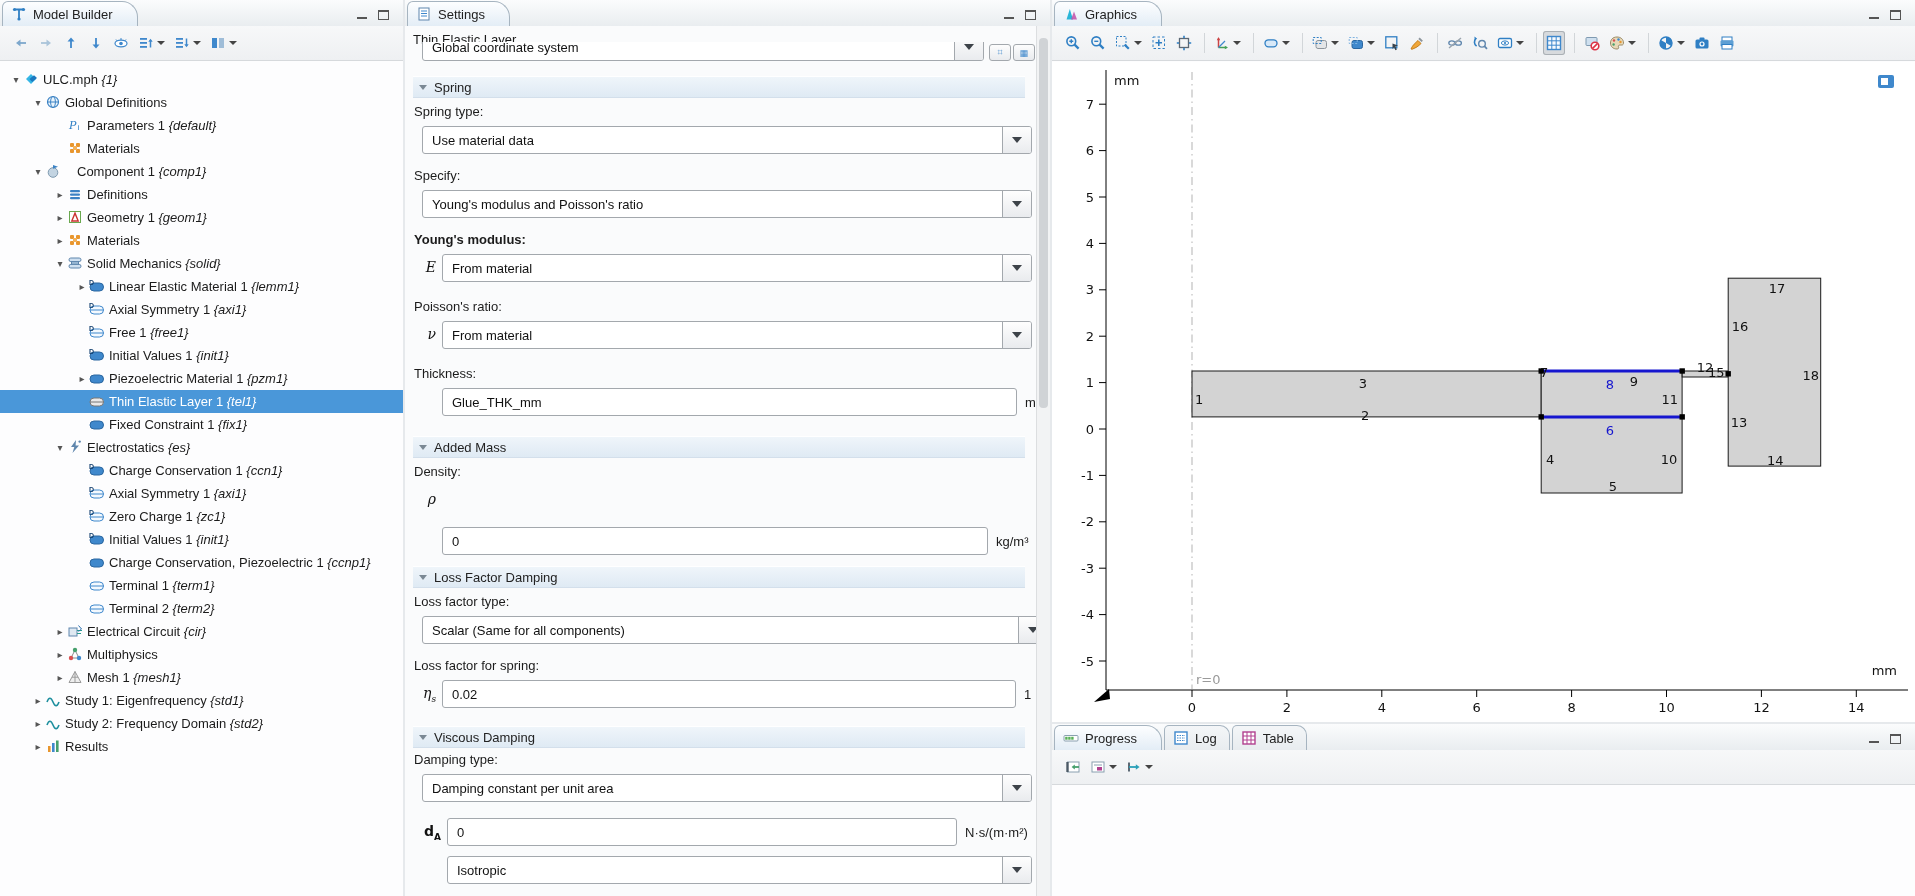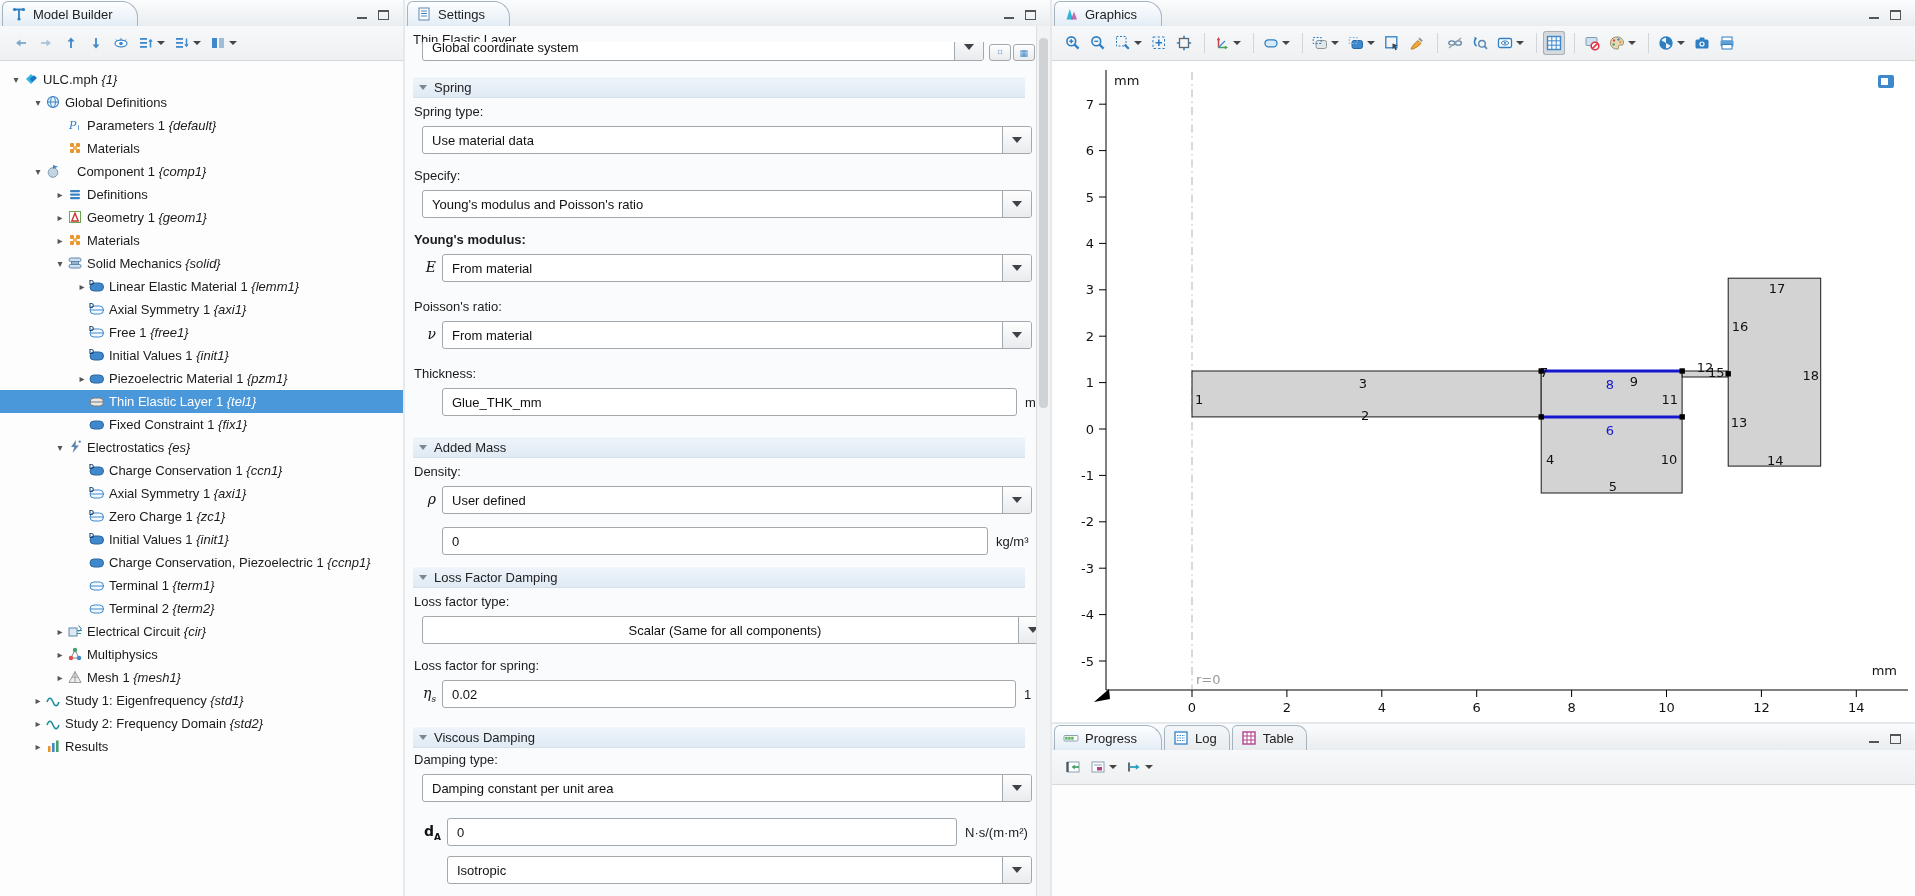--- a/index.html
+++ b/index.html
@@ -453,36 +453,30 @@
         <div class="ctrl" style="left: 37px; top: 362px; width: 575px;">
           <span class="val">Glue_THK_mm</span>
         </div>
         <div class="f-unit" style="top: 369px; left: 620px;">m</div>
         <div class="sec-head" style="top: 410px;">
           <span class="sec-tri"></span>
           <span>Added Mass</span>
         </div>
         <div class="f-label" style="top: 438px;">Density:</div>
         <div class="f-sym" style="top: 465px; left: 11px;">ρ</div>
-        <div class="ctrl" style="left: 37px; top: 460px; width: 590px;">
-          <span class="val">User defined</span>
-          <span class="dbtn">
-            <span class="dchev"></span>
-          </span>
-        </div>
         <div class="ctrl" style="left: 37px; top: 501px; width: 546px;">
           <span class="val">0</span>
         </div>
         <div class="f-unit" style="top: 508px; left: 591px;">kg/m³</div>
         <div class="sec-head" style="top: 540px;">
           <span class="sec-tri"></span>
           <span>Loss Factor Damping</span>
         </div>
         <div class="f-label" style="top: 568px;">Loss factor type:</div>
-        <div class="ctrl" style="left: 17px; top: 590px; width: 626px; text-align: center;">
+        <div class="ctrl" style="left: 17px; top: 590px; width: 626px;">
           <span class="val">Scalar (Same for all components)</span>
           <span class="dbtn">
             <span class="dchev"></span>
           </span>
         </div>
         <div class="f-label" style="top: 632px;">Loss factor for spring:</div>
         <div class="f-sym" style="top: 659px; left: 11px;">η<sub>s</sub></div>
         <div class="ctrl" style="left: 37px; top: 654px; width: 574px;">
           <span class="val">0.02</span>
         </div>

